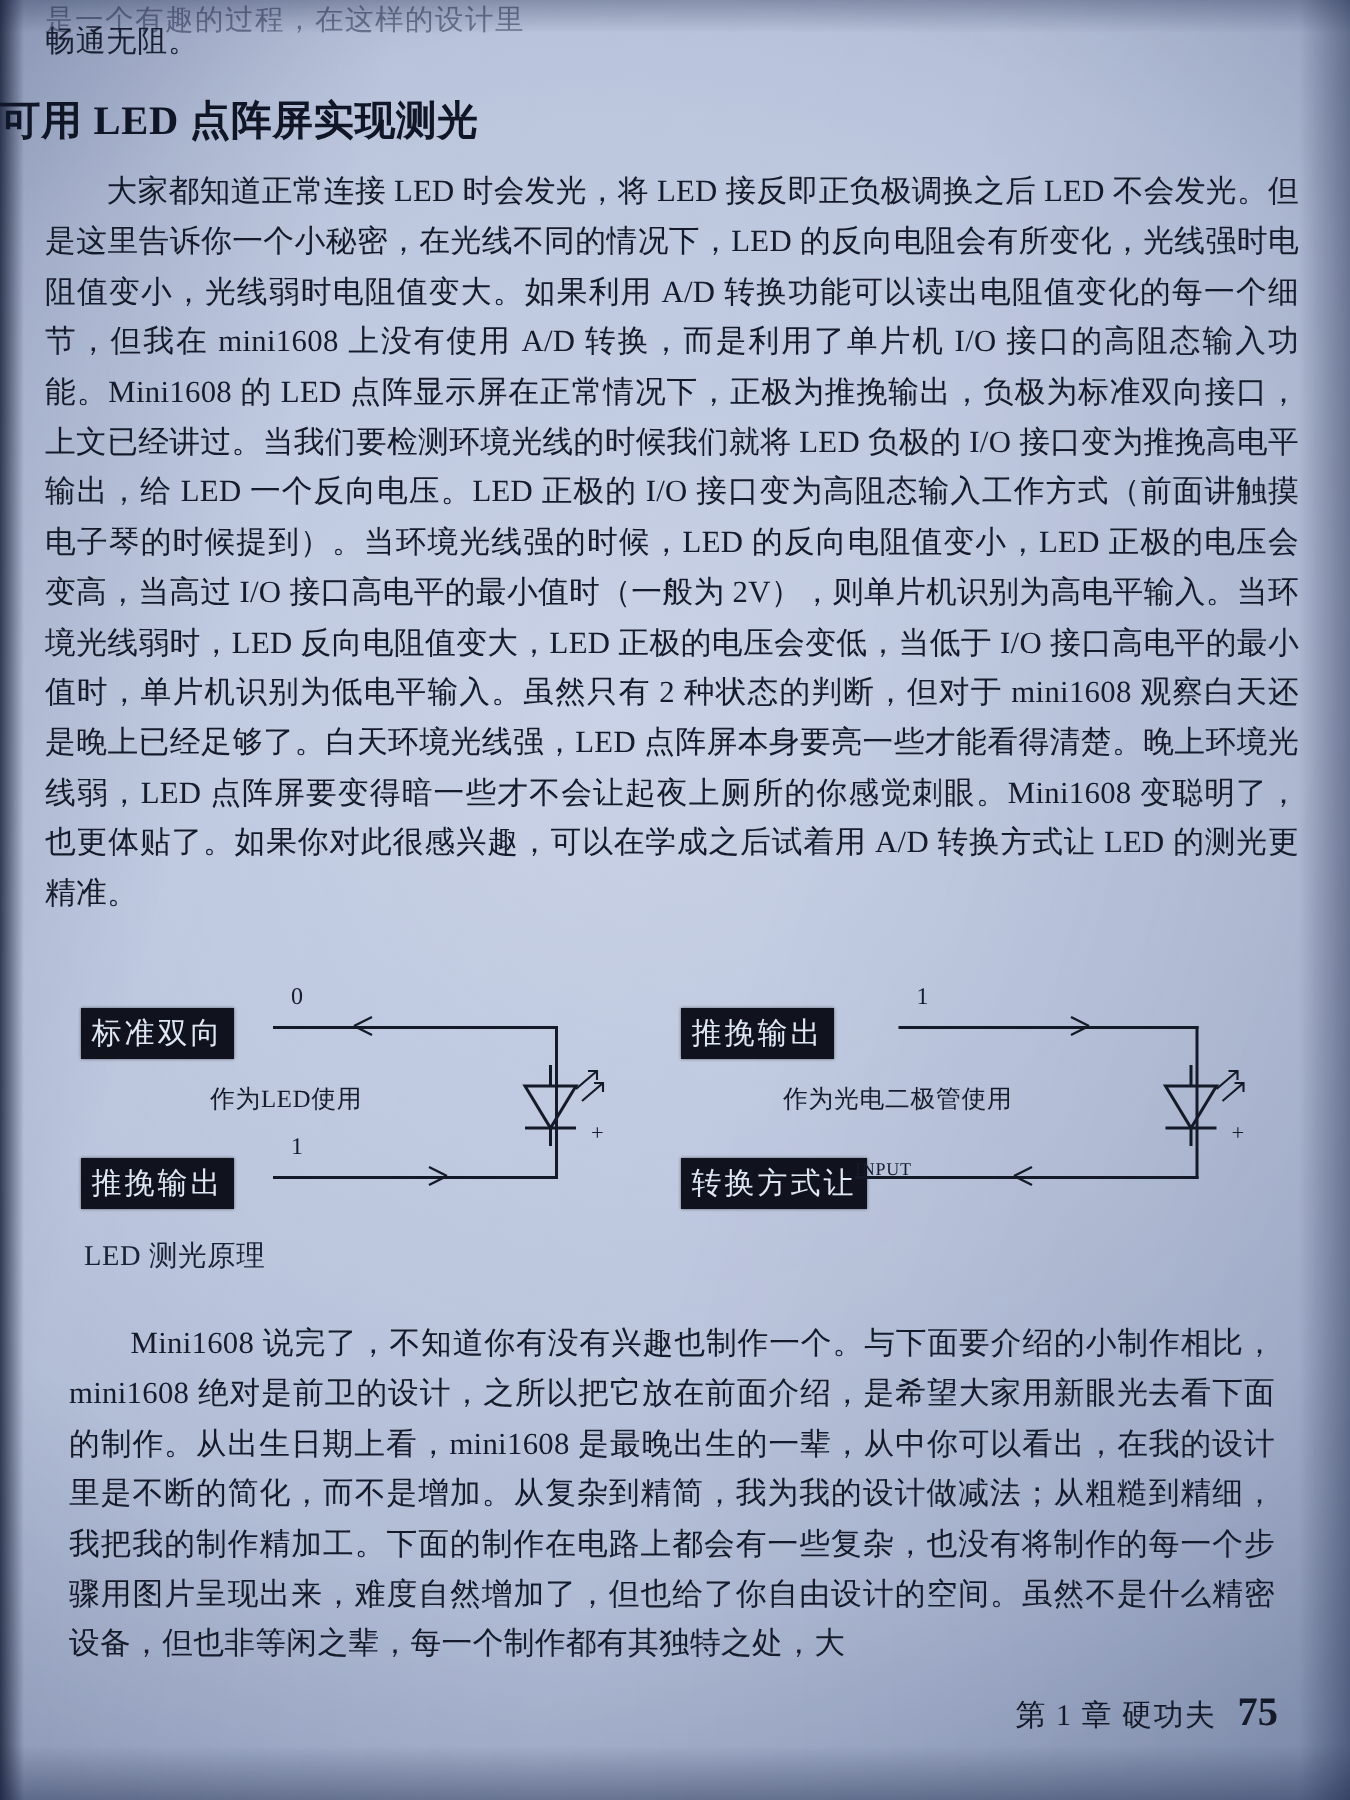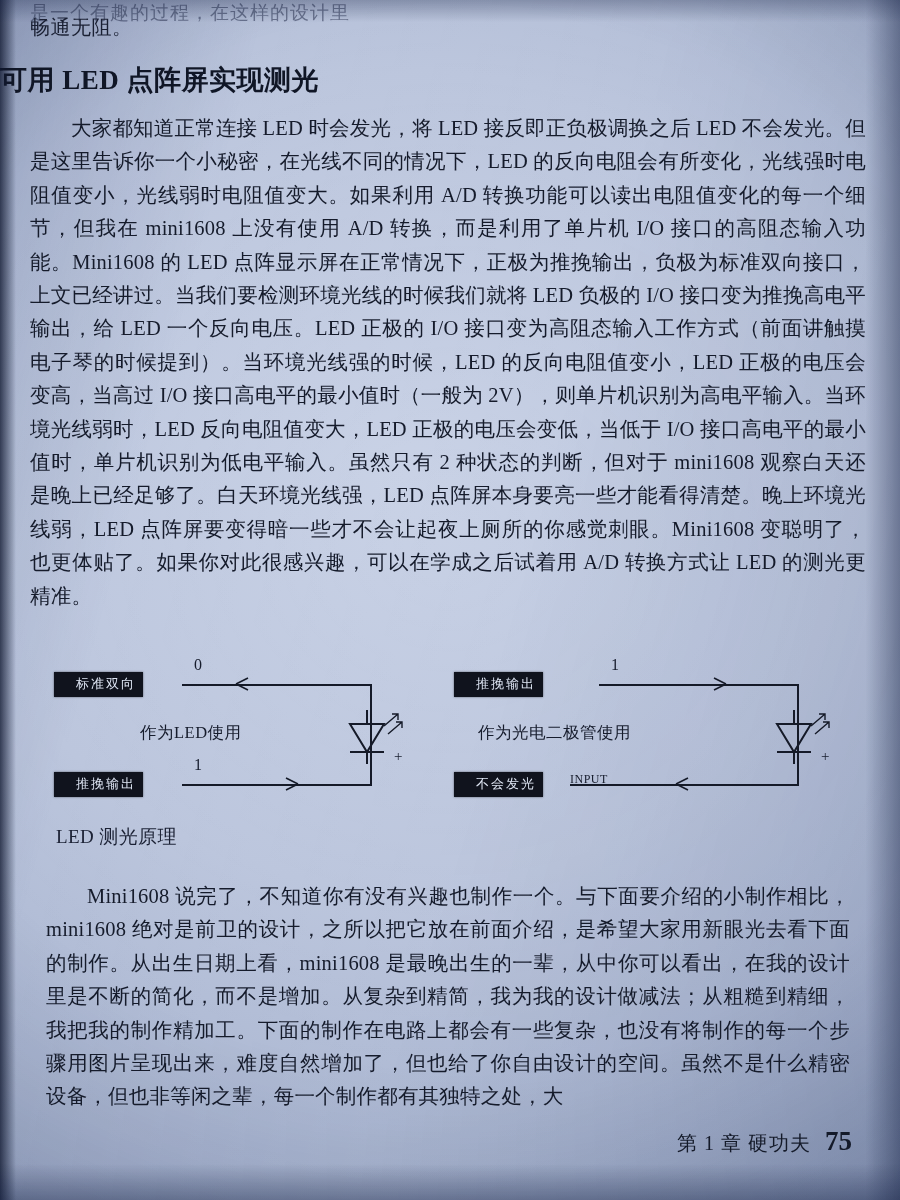--- a/index.html
+++ b/index.html
@@ -149,23 +149,23 @@
     position: absolute;
     left: 54px;
     top: 660px;
     width: 800px;
     height: 155px;
   }
   .label-box {
     position: absolute;
     background: #10131d;
     color: #dfe6f4;
-    font-size: 13px;
+    font-size: 20px;
     letter-spacing: 2px;
-    padding: 3px 7px 4px 22px;
+    padding: 3px 7px 4px 7px;
     white-space: nowrap;
     font-family: "Liberation Serif", serif;
     box-shadow: 0 0 2px rgba(0,0,0,.5);
   }
   .wire {
     position: absolute;
     background: #151a28;
   }
   .hwire { height: 2px; }
   .vwire { width: 2px; }
@@ -267,23 +267,23 @@
       <svg style="position:absolute; left:709px; top:50px;" width="70" height="56" viewBox="0 0 70 56">
         <path d="M14 14 L48 14 L31 42 Z" fill="none" stroke="#151a28" stroke-width="2"></path>
         <line x1="14" y1="42" x2="48" y2="42" stroke="#151a28" stroke-width="2"></line>
         <line x1="31" y1="42" x2="31" y2="54" stroke="#151a28" stroke-width="2"></line>
         <line x1="31" y1="0" x2="31" y2="14" stroke="#151a28" stroke-width="2"></line>
         <path d="M48 16 L62 4 M56 4 L62 4 L62 10" stroke="#151a28" stroke-width="1.4" fill="none"></path>
         <path d="M52 24 L66 12 M60 12 L66 12 L66 18" stroke="#151a28" stroke-width="1.4" fill="none"></path>
       </svg>
       <div class="fig-text" style="left:767px; top:88px; font-size:15px;">+</div>
 
-      <div class="fig-text" style="left:424px; top:62px;">作为光电二极管使用</div>
-
-      <div class="label-box" style="left:400px; top:112px;">不会发光</div>
+      <div class="fig-text" style="left:468px; top:62px;">作为光电二极管使用</div>
+
+      <div class="label-box" style="left:400px; top:112px;">转换方式让</div>
       <div class="fig-text" style="left:516px; top:112px; font-size:12px;">INPUT</div>
 
       <div class="wire hwire" style="left:516px; top:124px; width:229px;"></div>
       <svg class="arrow" style="left:620px; top:114px;" width="46" height="20" viewBox="0 0 46 20">
         <path d="M2 10 L14 4 M2 10 L14 16" stroke="#151a28" stroke-width="1.6" fill="none"></path>
       </svg>
 
     </div>
 
     <div class="fig-caption">LED 测光原理</div>

